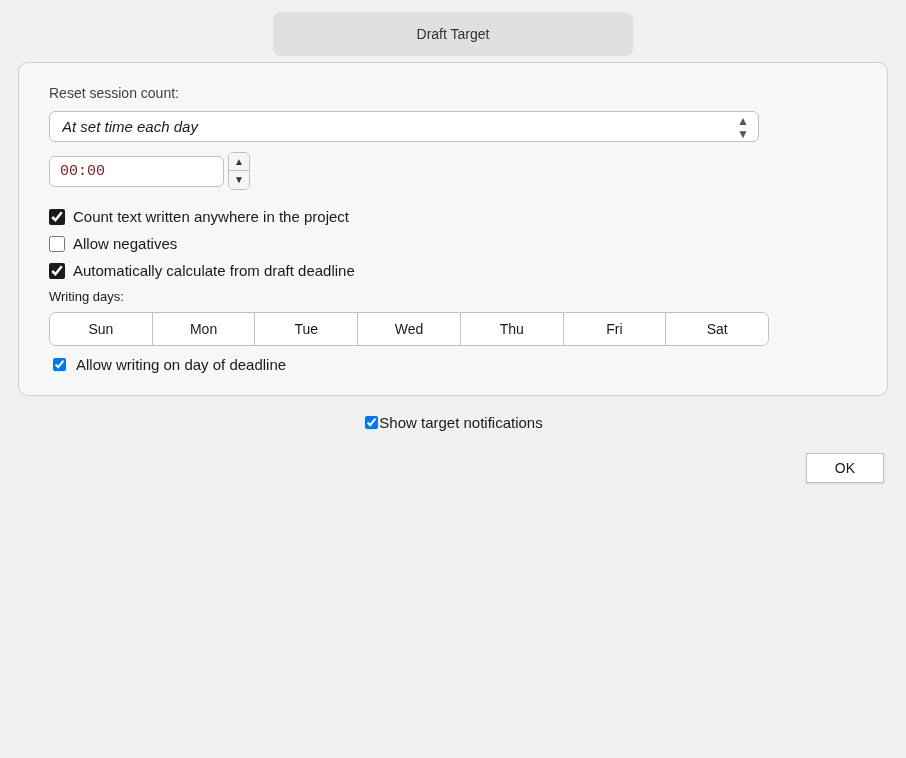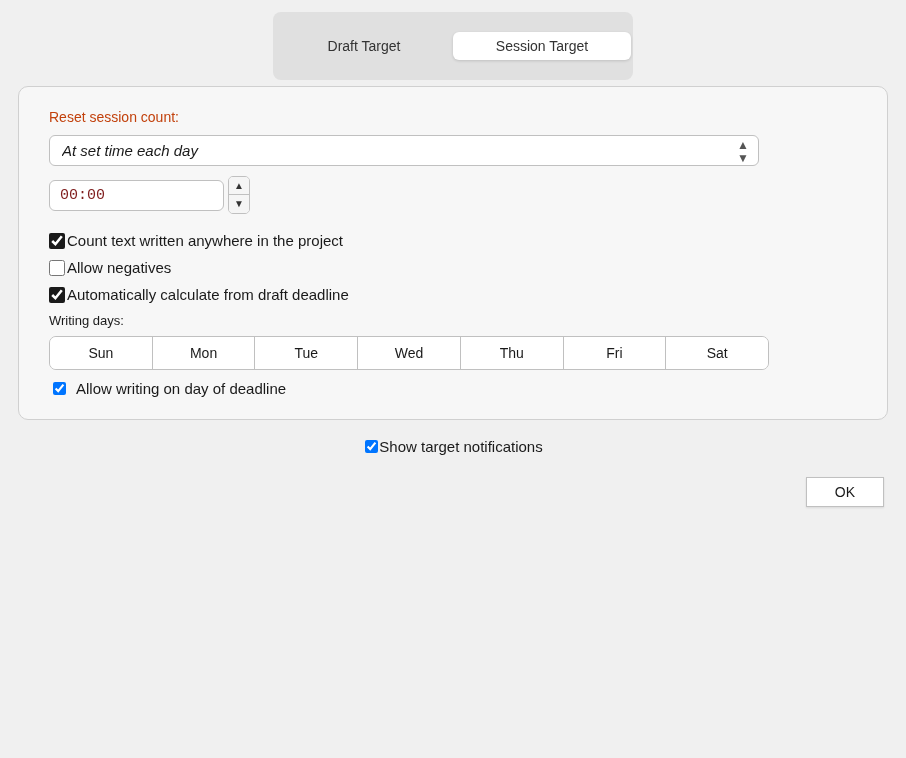--- a/index.html
+++ b/index.html
@@ -22,21 +22,21 @@
     }
 
     .tabs-bar {
       display: flex;
       flex-direction: row;
       gap: 0;
       margin-top: 12px;
       margin-bottom: 0;
       background: #e0e0e0;
       border-radius: 8px;
-      padding: 20px 2px;
+      padding: 8px 2px;
       width: 360px;
     }
 
     .tab-btn {
       flex: 1;
       padding: 6px 18px;
       border: none;
       background: transparent;
       border-radius: 6px;
       font-size: 14px;
@@ -56,21 +56,21 @@
       background: #f7f7f7;
       border: 1px solid #d0d0d0;
       border-radius: 10px;
       width: 870px;
       margin-top: 6px;
       padding: 22px 30px 22px 30px;
     }
 
     .section-label {
       font-size: 14px;
-      color: #c2410c;
+      color: #404040;
       margin-bottom: 10px;
       font-weight: 400;
     }
 
     .dropdown-row {
       display: flex;
       align-items: center;
       margin-bottom: 10px;
     }
 
@@ -149,21 +149,21 @@
       justify-content: center;
     }
 
     .stepper-btn:first-child {
       border-bottom: 1px solid #c0c0c0;
     }
 
     .checkbox-row {
       display: flex;
       align-items: center;
-      gap: 2px;
+      gap: 8px;
       margin-bottom: 10px;
     }
 
     .checkbox-row input[type="checkbox"] {
       width: 16px;
       height: 16px;
       cursor: pointer;
       accent-color: #1a1a1a;
       margin: 0;
     }
@@ -242,21 +242,20 @@
       color: #1a1a1a;
       font-weight: 400;
       box-shadow: 0 1px 2px rgba(0,0,0,0.1);
     }
   </style>
 </head>
 <body>
 
 <div class="tabs-bar">
   <button class="tab-btn">Draft Target</button>
-  <button class="tab-btn active">Session Target</button>
 </div>
 
 <div class="main-panel">
 
   <div class="section-label">Reset session count:</div>
 
   <div class="dropdown-row">
     <div class="dropdown-wrapper">
       <select class="dropdown-select">
         <option>At set time each day</option>

